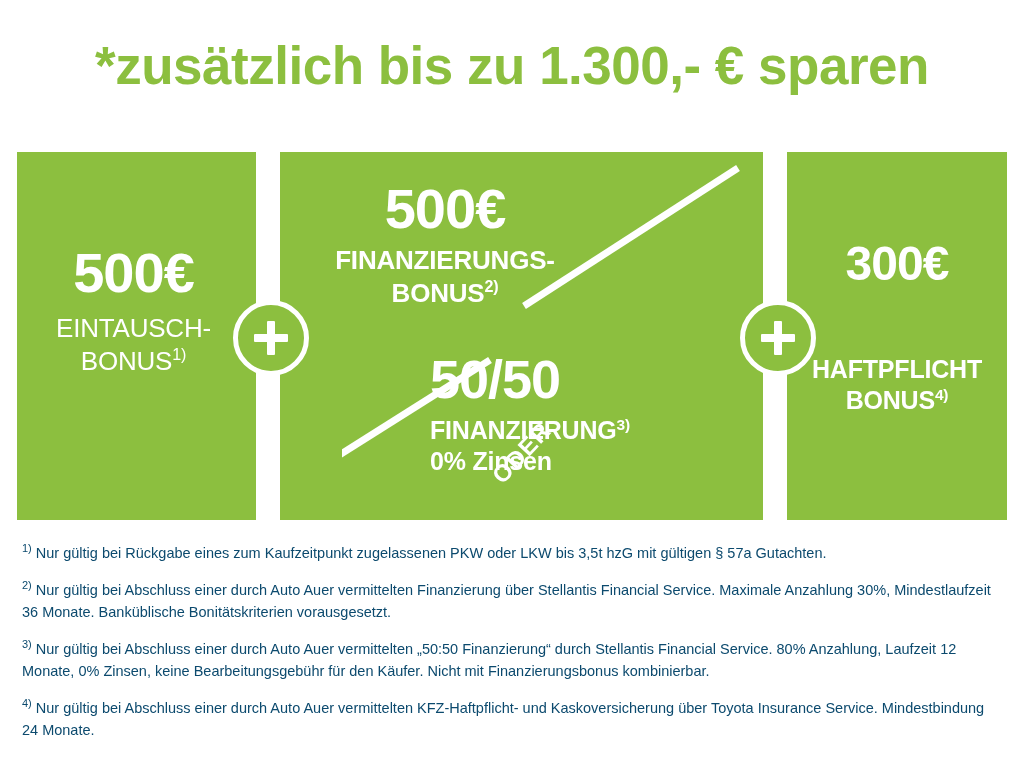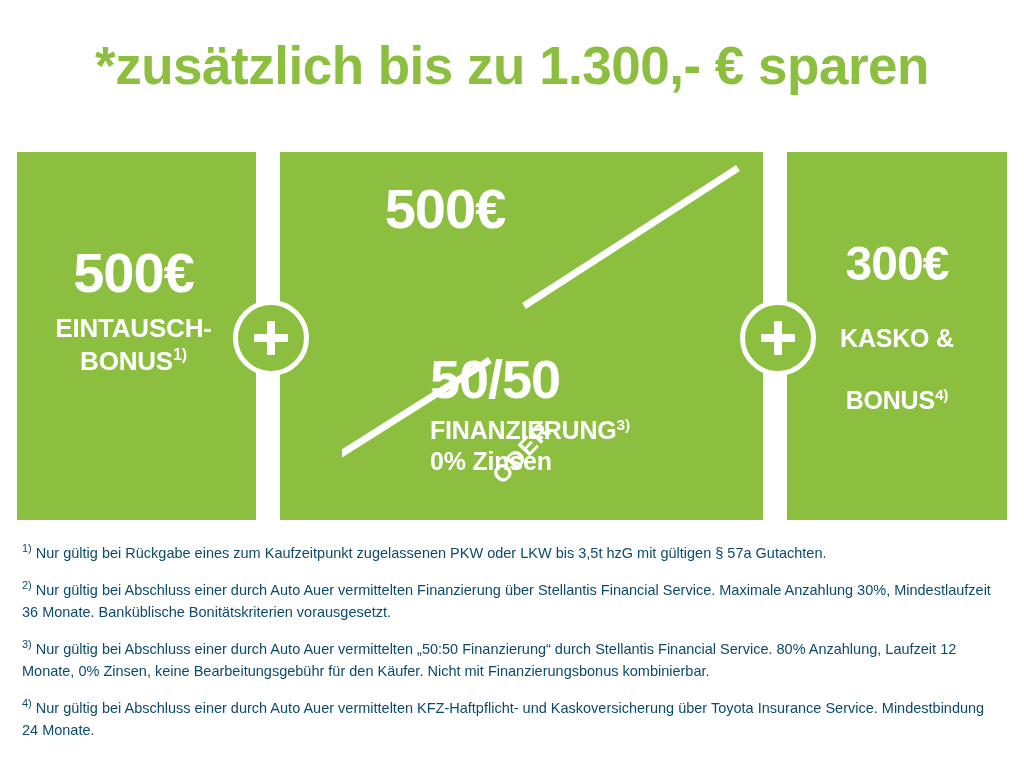--- a/index.html
+++ b/index.html
@@ -71,21 +71,21 @@
   }
   .left-amount {
     font-size: 56px;
     font-weight: bold;
     line-height: 1.02;
     letter-spacing: -1px;
   }
   .left-label {
     margin-top: 12px;
     font-size: 26px;
-    font-weight: bold;
+    font-weight: normal;
     line-height: 1.22;
     letter-spacing: -0.2px;
   }
   .sup { font-size: 0.62em; vertical-align: super; }
 
   
   .mid-top {
     position: absolute;
     left: 0;
     top: 28px;
@@ -240,39 +240,43 @@
 
     <div class="panel panel-mid">
 
       <svg class="diagonal" viewBox="0 0 400 348" preserveAspectRatio="none">
         <line x1="396" y1="4" x2="182" y2="142" stroke="#ffffff" stroke-width="7"></line>
         <line x1="148" y1="196" x2="-4" y2="292" stroke="#ffffff" stroke-width="7"></line>
       </svg>
 
       <div class="mid-top">
         <div class="mid-amount">500€</div>
+        <div class="mid-label">
+          <span>FINANZIERUNGS-</span><br>
+          <span>BONUS</span><span class="sup">2)</span>
+        </div>
       </div>
 
       <div class="oder">ODER</div>
 
       <div class="mid-bottom">
         <div class="mid-amount2">50/50</div>
         <div class="mid-label2">
           <span>FINANZIERUNG</span><span class="sup">3)</span><br>
           <span>0% Zinsen</span>
         </div>
       </div>
     </div>
 
     <div class="panel panel-right">
       <div class="right-inner">
         <div class="right-amount">300€</div>
         <div class="right-label">
-          <span>KASKO &amp;</span><br>
           <br>
+          <span>HAFTPFLICHT</span><br>
           <span>BONUS</span><span class="sup">4)</span>
         </div>
       </div>
     </div>
 
     <div class="plus plus-1"></div>
     <div class="plus plus-2"></div>
 
   </div>
 

